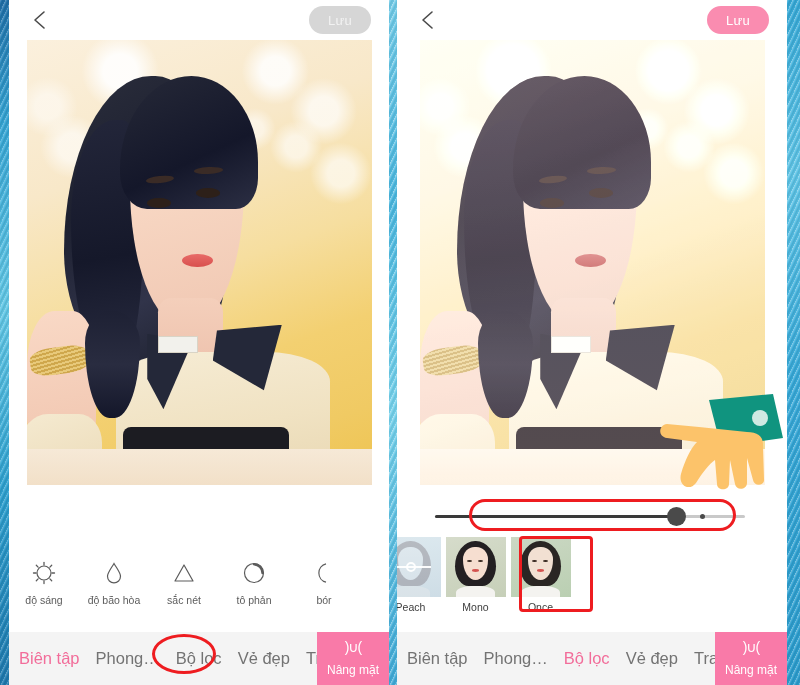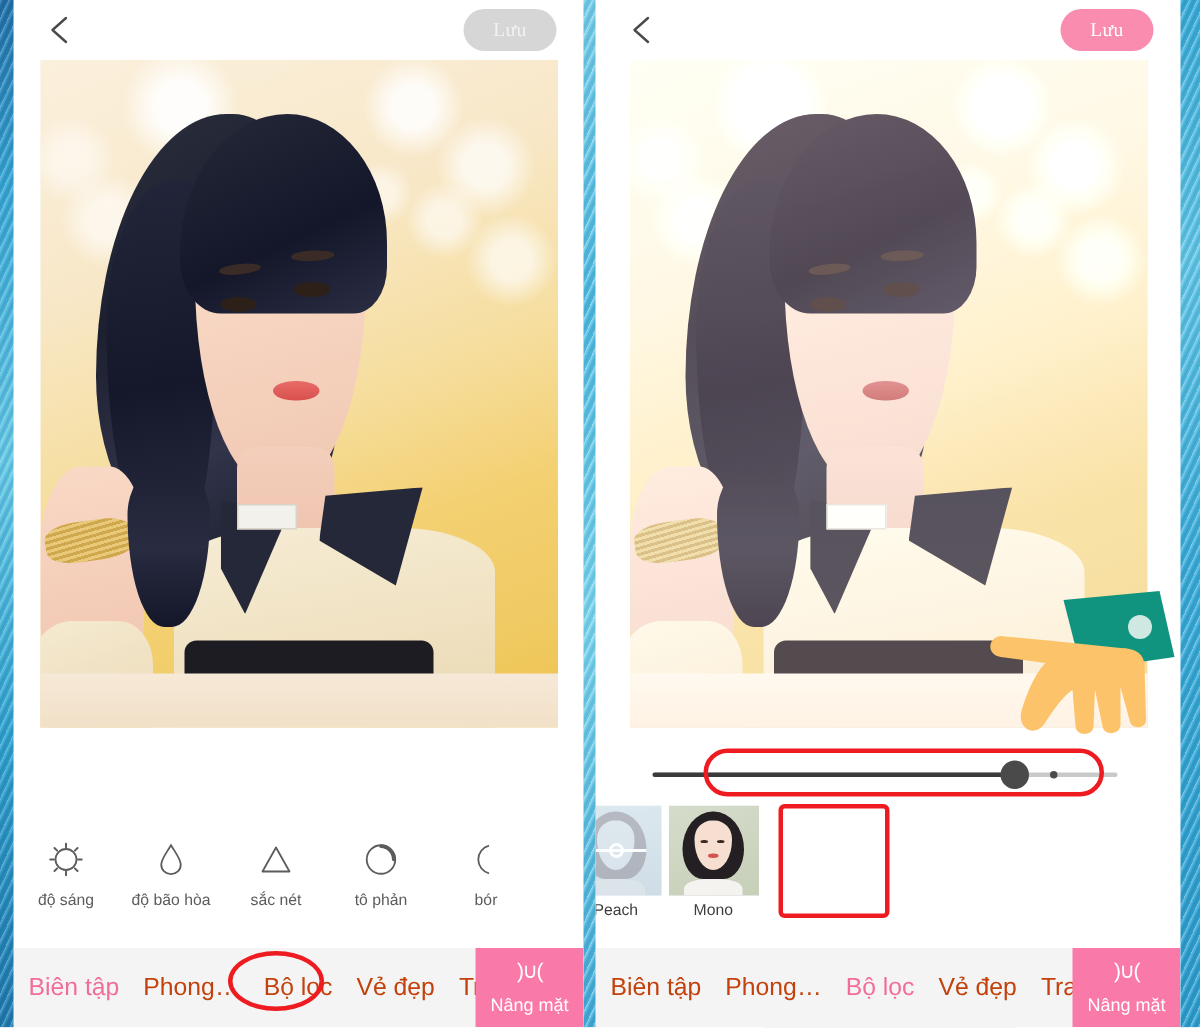--- a/index.html
+++ b/index.html
@@ -86,21 +86,21 @@
   .save-btn {
     position: absolute;
     right: 18px;
     top: 6px;
     min-width: 62px;
     height: 28px;
     border-radius: 14px;
     border: none;
     color: #ffffff;
     font-size: 13px;
-    font-family: Liberation Serif, serif;
+    font-family: Liberation Sans, sans-serif;
     letter-spacing: .3px;
     cursor: pointer;
     padding: 0 16px;
   }
   .save-btn.disabled { background: #d6d6d6; color: #f2f2f2; }
   .save-btn.active   { background: #fa8cb0; color: #ffffff; }
 
   
   .photo-wrap {
     position: relative;
@@ -464,21 +464,21 @@
     height: 53px;
     background: #f4f4f4;
     display: flex;
     align-items: center;
     overflow: hidden;
   }
   .nav-item {
     flex: 0 0 auto;
     padding: 0 8px;
     font-size: 16.5px;
-    color: #c2410c;
+    color: #737373;
     white-space: nowrap;
     cursor: pointer;
   }
   .nav-item:first-child { padding-left: 10px; }
   .nav-item.active { color: #f26d9a; }
   .fab {
     position: absolute;
     right: 0;
     top: 0;
     width: 72px;
@@ -729,20 +729,34 @@
             <div class="m-face" style="background:#f6ded0"></div>
             <div class="m-eye1"></div>
               <div class="m-eye2"></div>
             <div class="m-lip"></div>
               <div class="m-body"></div>
           </div>
         </div>
         <div class="filter-label">Mono</div>
       </div>
 
+      <div class="filter-item">
+        <div class="filter-thumb">
+          <div class="mini">
+            <div class="m-bg" style="background:linear-gradient(160deg,#ccd8c4,#bacfb2)"></div>
+            <div class="m-hair" style="background:#2a2624"></div>
+            <div class="m-face" style="background:#f2e0d2"></div>
+            <div class="m-eye1"></div>
+              <div class="m-eye2"></div>
+            <div class="m-lip"></div>
+              <div class="m-body"></div>
+          </div>
+        </div>
+        <div class="filter-label">Once</div>
+      </div>
 
 
     </div>
 
     <div class="bottomnav">
       <div class="nav-item">Biên tập</div>
       <div class="nav-item">Phong…</div>
       <div class="nav-item active">Bộ lọc</div>
       <div class="nav-item">Vẻ đẹp</div>
       <div class="nav-item">Tra</div>

